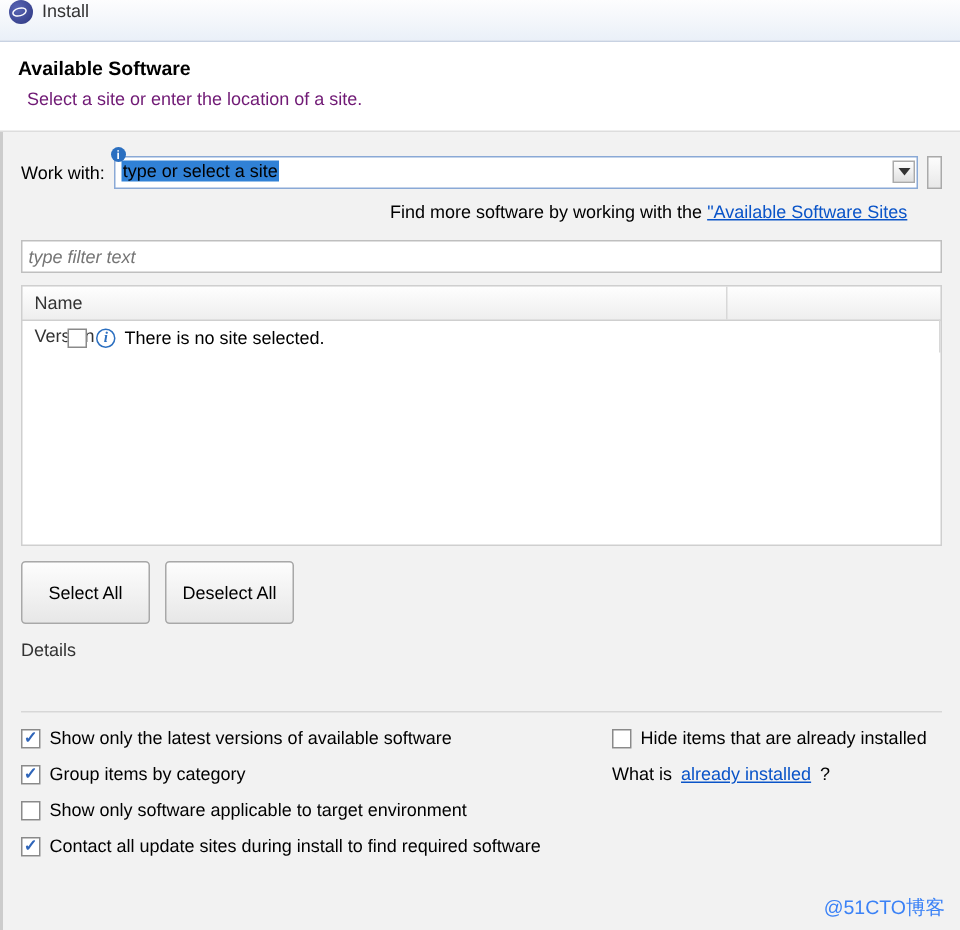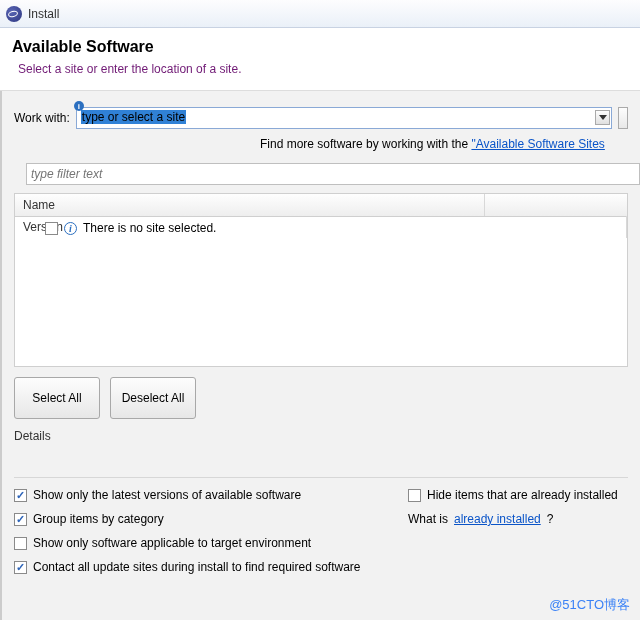--- a/index.html
+++ b/index.html
@@ -12,21 +12,21 @@
       width: 640px;
       height: 620px;
       overflow: hidden;
       position: relative;
     }
     .titlebar {
       height: 28px;
       background: linear-gradient(#fdfdfe, #eaf0f8);
       border-bottom: 1px solid #c8d2e2;
       display: flex;
-      align-items: center;
+      align-items: flex-start;
       padding: 0 6px;
       gap: 6px;
     }
     .eclipse-icon {
       width: 16px; height: 16px;
       border-radius: 50%;
       background: radial-gradient(circle at 35% 35%, #5a66b5, #2c357f);
       position: relative;
     }
     .eclipse-icon::after {
@@ -37,21 +37,21 @@
       border-radius:50%;
       top:5px;left:2px;
       transform:rotate(-15deg);
     }
     .title-text { font-size: 12px; color:#333; }
     .header-band {
       padding: 10px 12px 14px 12px;
       background: #fff;
       border-bottom: 1px solid #ddd;
     }
-    .header-band h1 { font-size: 16px; font-weight: bold; margin: 0 0 6px 0; }
+    .header-band h1 { font-size: 13px; font-weight: bold; margin: 0 0 6px 0; }
     .header-band p { font-size: 12px; margin: 0 0 0 6px; color:#701a75; }
     .body-area {
       padding: 10px 12px 0 12px;
       background: #f2f2f2;
       border-left: 2px solid #ccc;
       height: calc(620px - 28px - 54px);
     }
     .work-row {
       display: flex; align-items: center; gap: 6px; margin: 6px 0 4px 0;
     }
@@ -96,21 +96,20 @@
     }
     .link { color:#0a54c8; text-decoration: underline; cursor:pointer; }
     .filter-input {
       width: 100%; height: 22px;
       border: 1px solid #bfbfbf;
       background: #fff;
       padding: 2px 4px;
       font-size: 12px;
       color: #8a8a8a;
       font-style: italic;
-      margin-left: 12px;
     }
     .tree-head {
       margin-top: 8px;
       height: 24px;
       display: flex;
       background: linear-gradient(#fefefe,#eeeeee);
       border: 1px solid #cfcfcf;
       flex-direction: column;
     }
     .tree-head .col {

